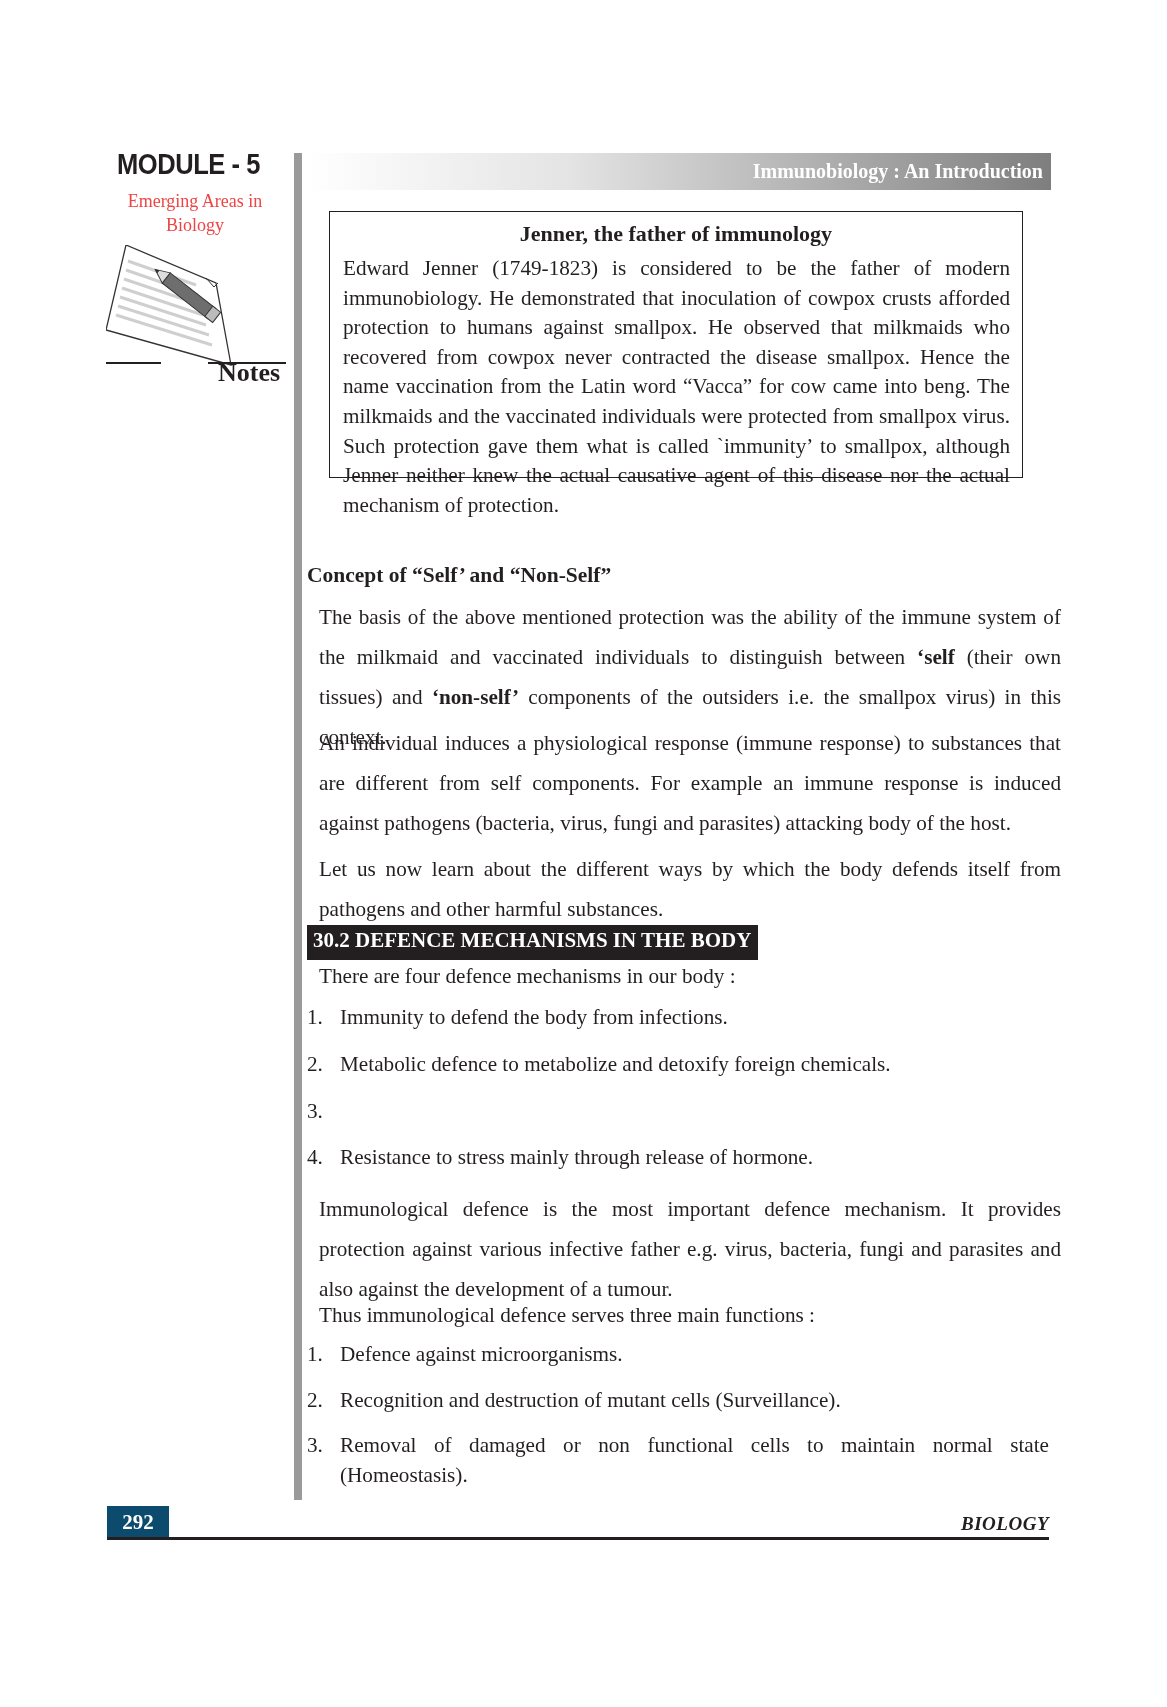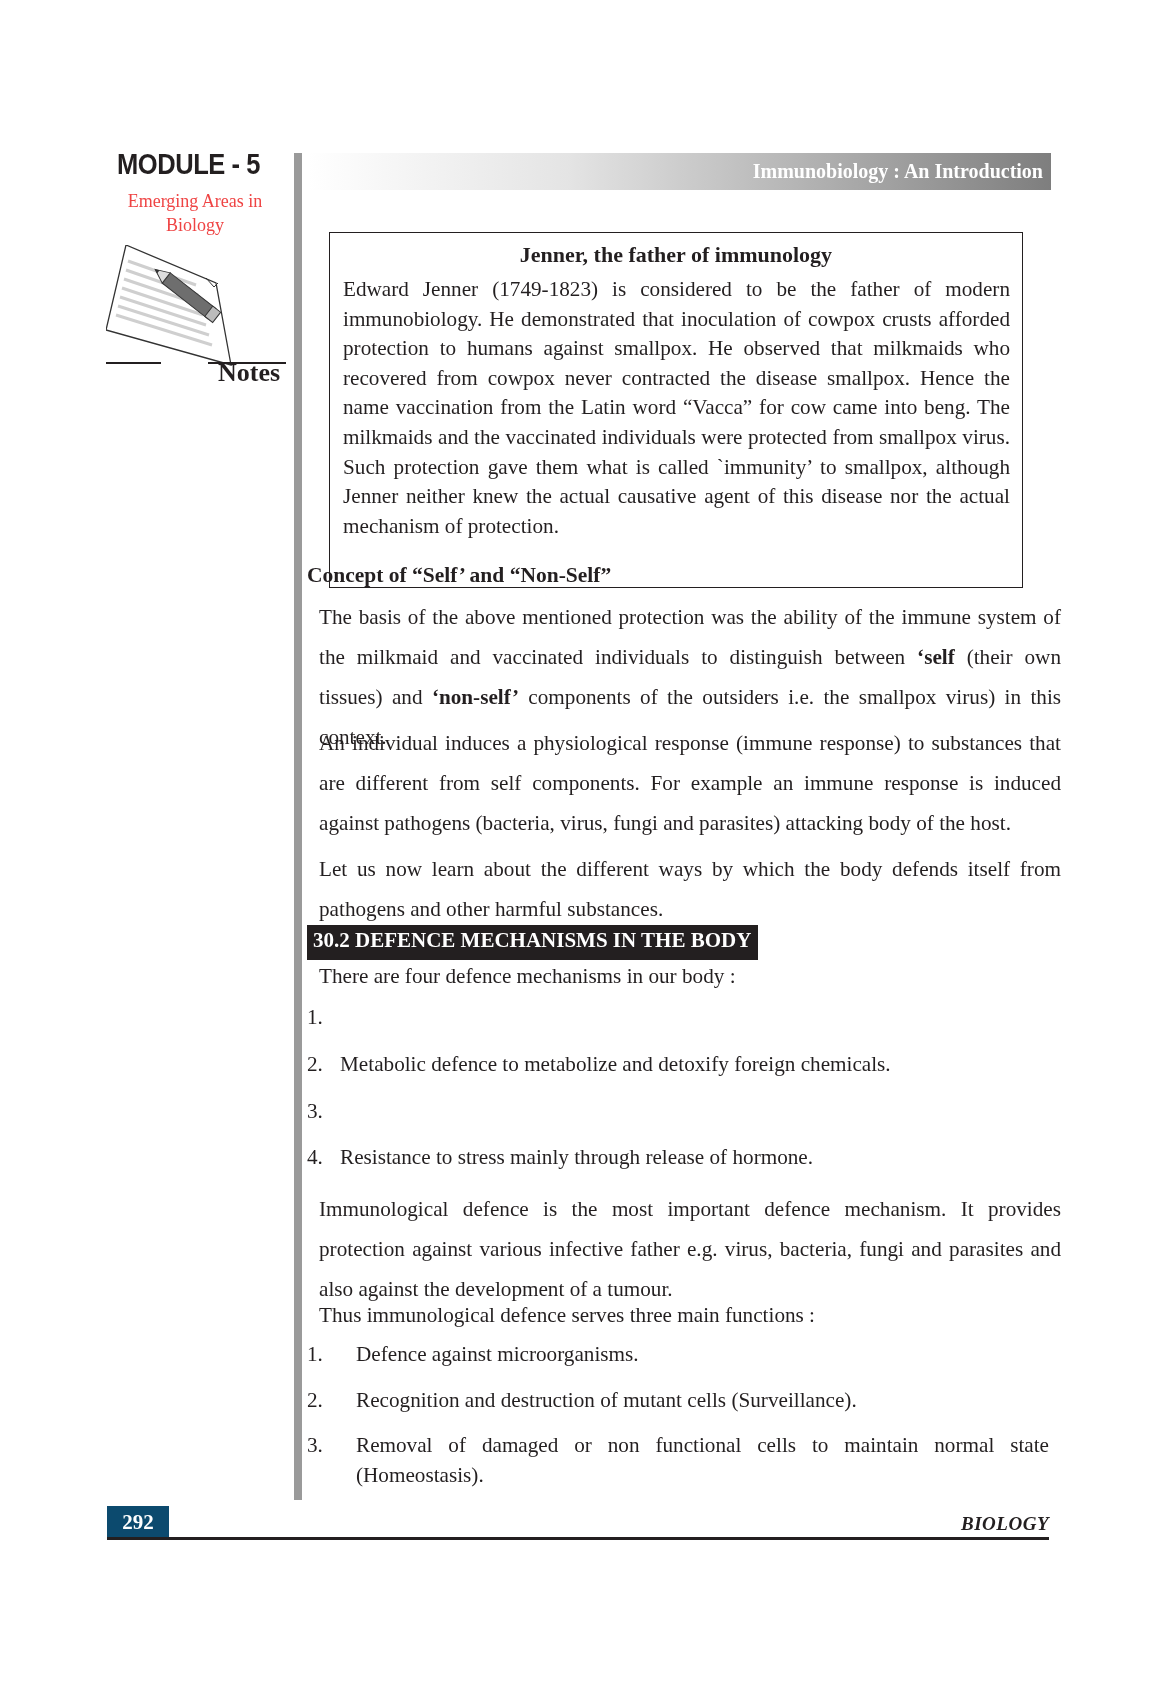--- a/index.html
+++ b/index.html
@@ -18,42 +18,42 @@
   
   .vbar { left:294px; top:153px; width:8px; height:1347px; background:#9a9a9a; }
 
   
   .header-band { left:308px; top:153px; width:743px; height:37px;
                  background:linear-gradient(to right, #ffffff 0%, #e4e4e4 35%, #b6b6b6 65%, #7e7e7e 100%); }
   .header-title { right:0; top:3px; padding-right:8px; color:#ffffff; font-weight:bold; font-size:20px;
                   line-height:30px; white-space:nowrap; }
 
   
-  .jenner-box { left:329px; top:232px; width:694px; height:356px; border:1.5px solid #231f20; box-sizing:border-box; }
+  .jenner-box { left:329px; top:211px; width:694px; height:267px; border:1.5px solid #231f20; box-sizing:border-box; }
   .box-title { position:absolute; left:0; right:0; top:9px; text-align:center; font-weight:bold; font-size:22px; }
   .box-body { position:absolute; left:13px; right:12px; top:42px; font-size:21.2px; line-height:29.6px; text-align:justify; }
 
   
   .main { left:307px; width:742px; font-size:21.2px; line-height:40px; text-align:justify;margin-left:12px; }
   .section-h { left:307px; top:563px; font-size:21.5px; font-weight:bold; }
   .p1 { top:597px; }
   .p2 { top:723px; }
   .p3 { top:849px; }
   .sec-heading { left:307px; top:925px; height:30px; background:#231f20; color:#fff; font-weight:bold;
                  font-size:21px; line-height:31px; padding:0 7px 5px 6px; white-space:nowrap; }
   .p4 { top:956px; }
   .list1 { left:307px; width:742px; top:1003px; margin:0; padding:0; list-style:none; font-size:21.2px; }
   .list1 li, .list2 li { display:flex; line-height:29.6px; }
   .list1 li { margin-bottom:17.2px; }
   .num { width:33px; flex:0 0 33px; }
   .p5 { top:1189px; }
   .p6 { top:1295px; }
   .list2 { left:307px; width:742px; top:1340px; margin:0; padding:0; list-style:none; font-size:21.2px; }
   .list2 li { margin-bottom:16px; }
-  .list2 li span.txt { text-align:justify; flex:1;margin-left:16px; }
+  .list2 li span.txt { text-align:justify; flex:1; }
 
   
   .page-num { left:107px; top:1506px; width:62px; height:32px; background:#0c4a6e; color:#fff; font-weight:bold;
               font-size:21px; line-height:32px; text-align:center; }
   .footer-rule { left:107px; top:1537px; width:942px; height:2.5px; background:#231f20; }
   .footer-subject { right:118px; top:1513px; font-style:italic; font-weight:bold; font-size:19px; letter-spacing:0.5px; }
   b { font-weight:bold; }
 </style>
 </head>
 <body>
@@ -108,20 +108,21 @@
 <div class="abs main p1"><span>The basis of the above mentioned protection was the ability of the immune system of the milkmaid and vaccinated individuals to distinguish between </span><b>‘self</b><span> (their own tissues) and </span><b>‘non-self’</b><span> components of the outsiders i.e. the smallpox virus) in this context.</span></div>
 <div class="abs main p2">An individual induces a physiological response (immune response) to substances that are different from self components. For example an immune response is induced against pathogens (bacteria, virus, fungi and parasites) attacking body of the host.</div>
 <div class="abs main p3">Let us now learn about the different ways by which the body defends itself from pathogens and other harmful substances.</div>
 
 <div class="abs sec-heading">30.2 DEFENCE MECHANISMS IN THE BODY</div>
 <div class="abs main p4">There are four defence mechanisms in our body :</div>
 
 <ul class="abs list1">
   <li>
       <span class="num">1.</span>
+      <span>Immunity to defend the body from infections.</span>
     </li>
   <li>
       <span class="num">2.</span>
       <span>Metabolic defence to metabolize and detoxify foreign chemicals.</span>
     </li>
   <li>
       <span class="num">3.</span>
     </li>
   <li>
       <span class="num">4.</span>

